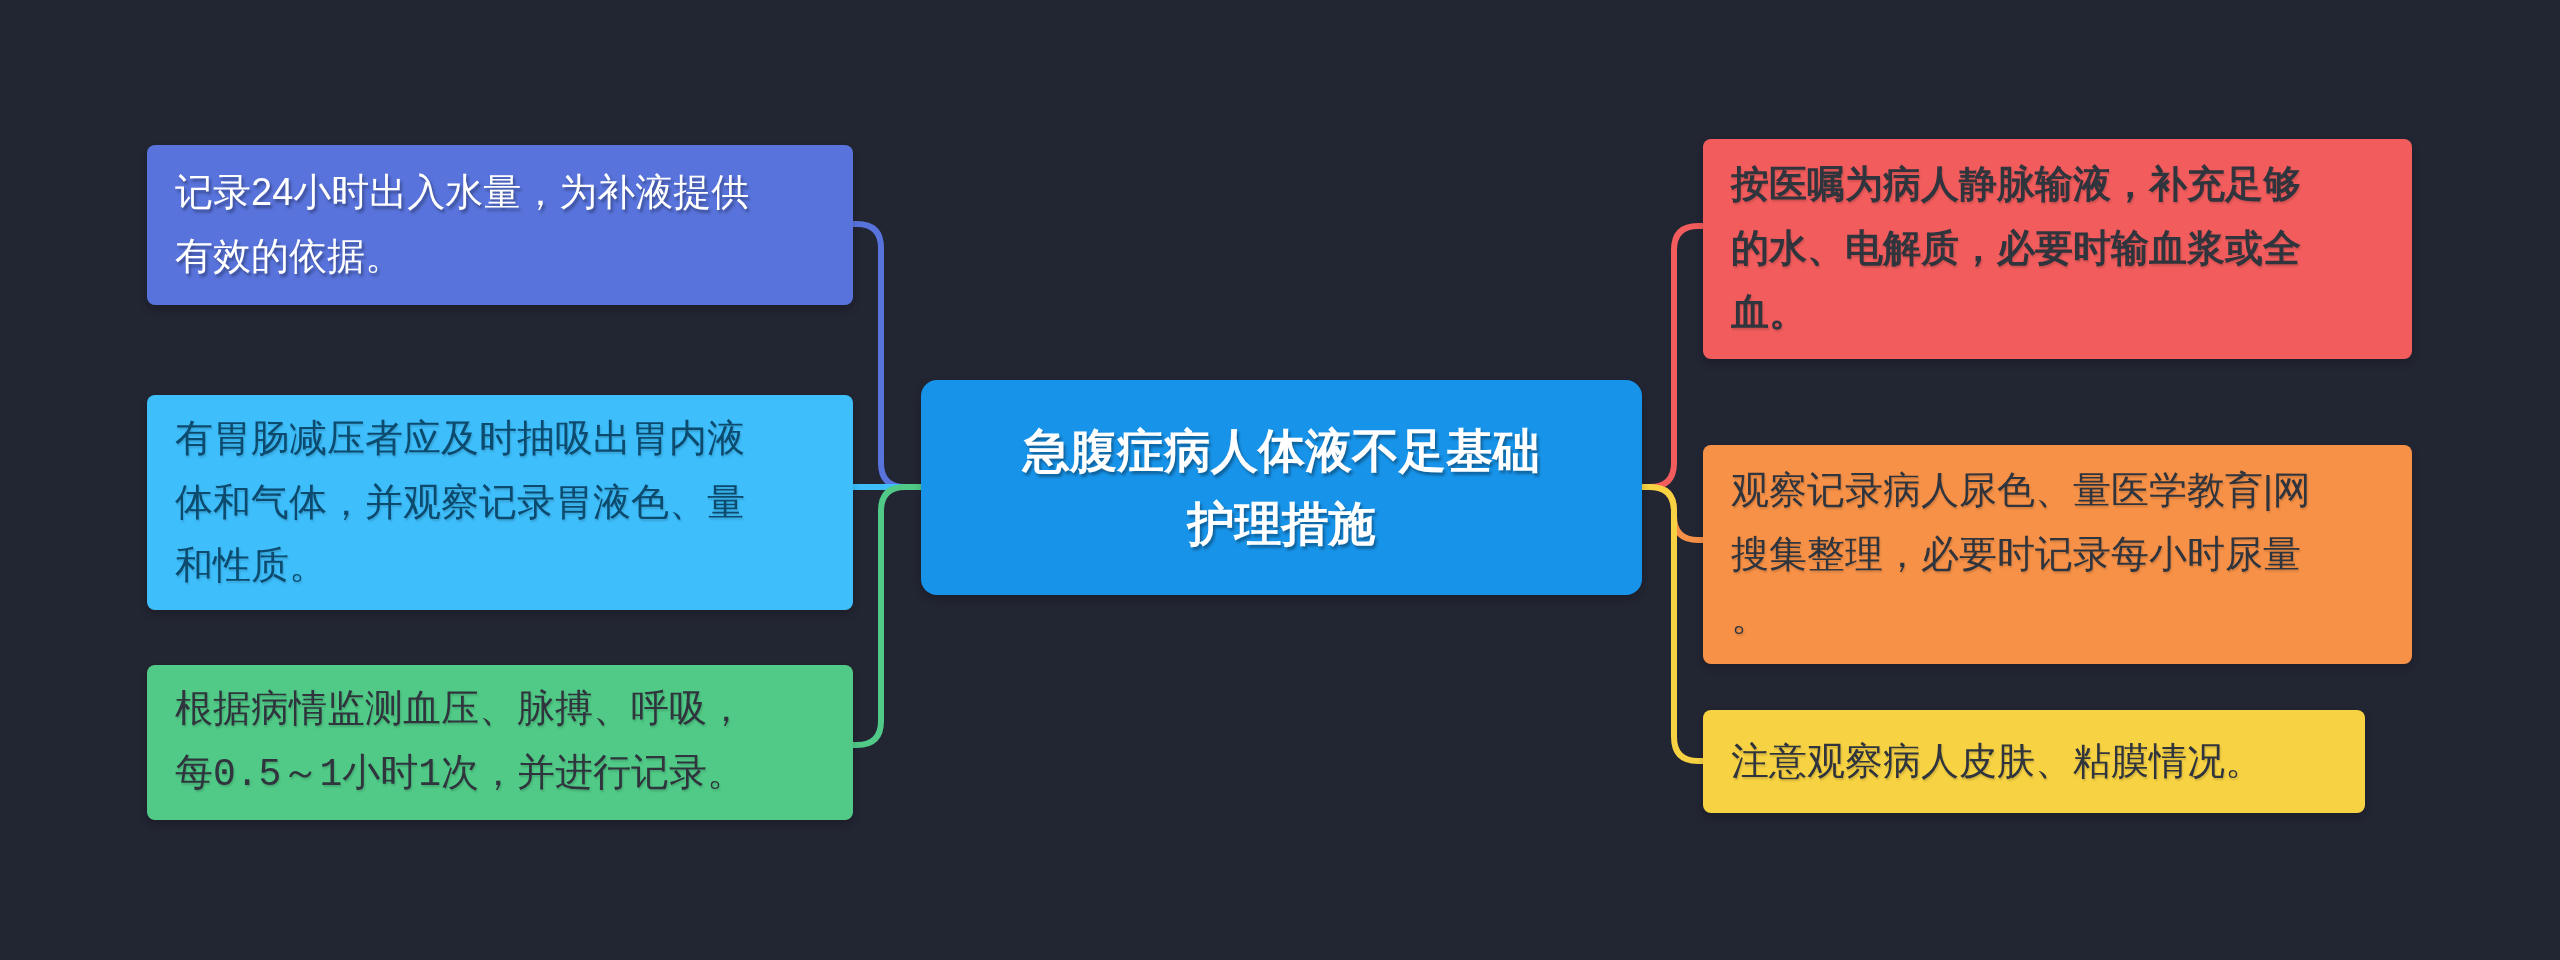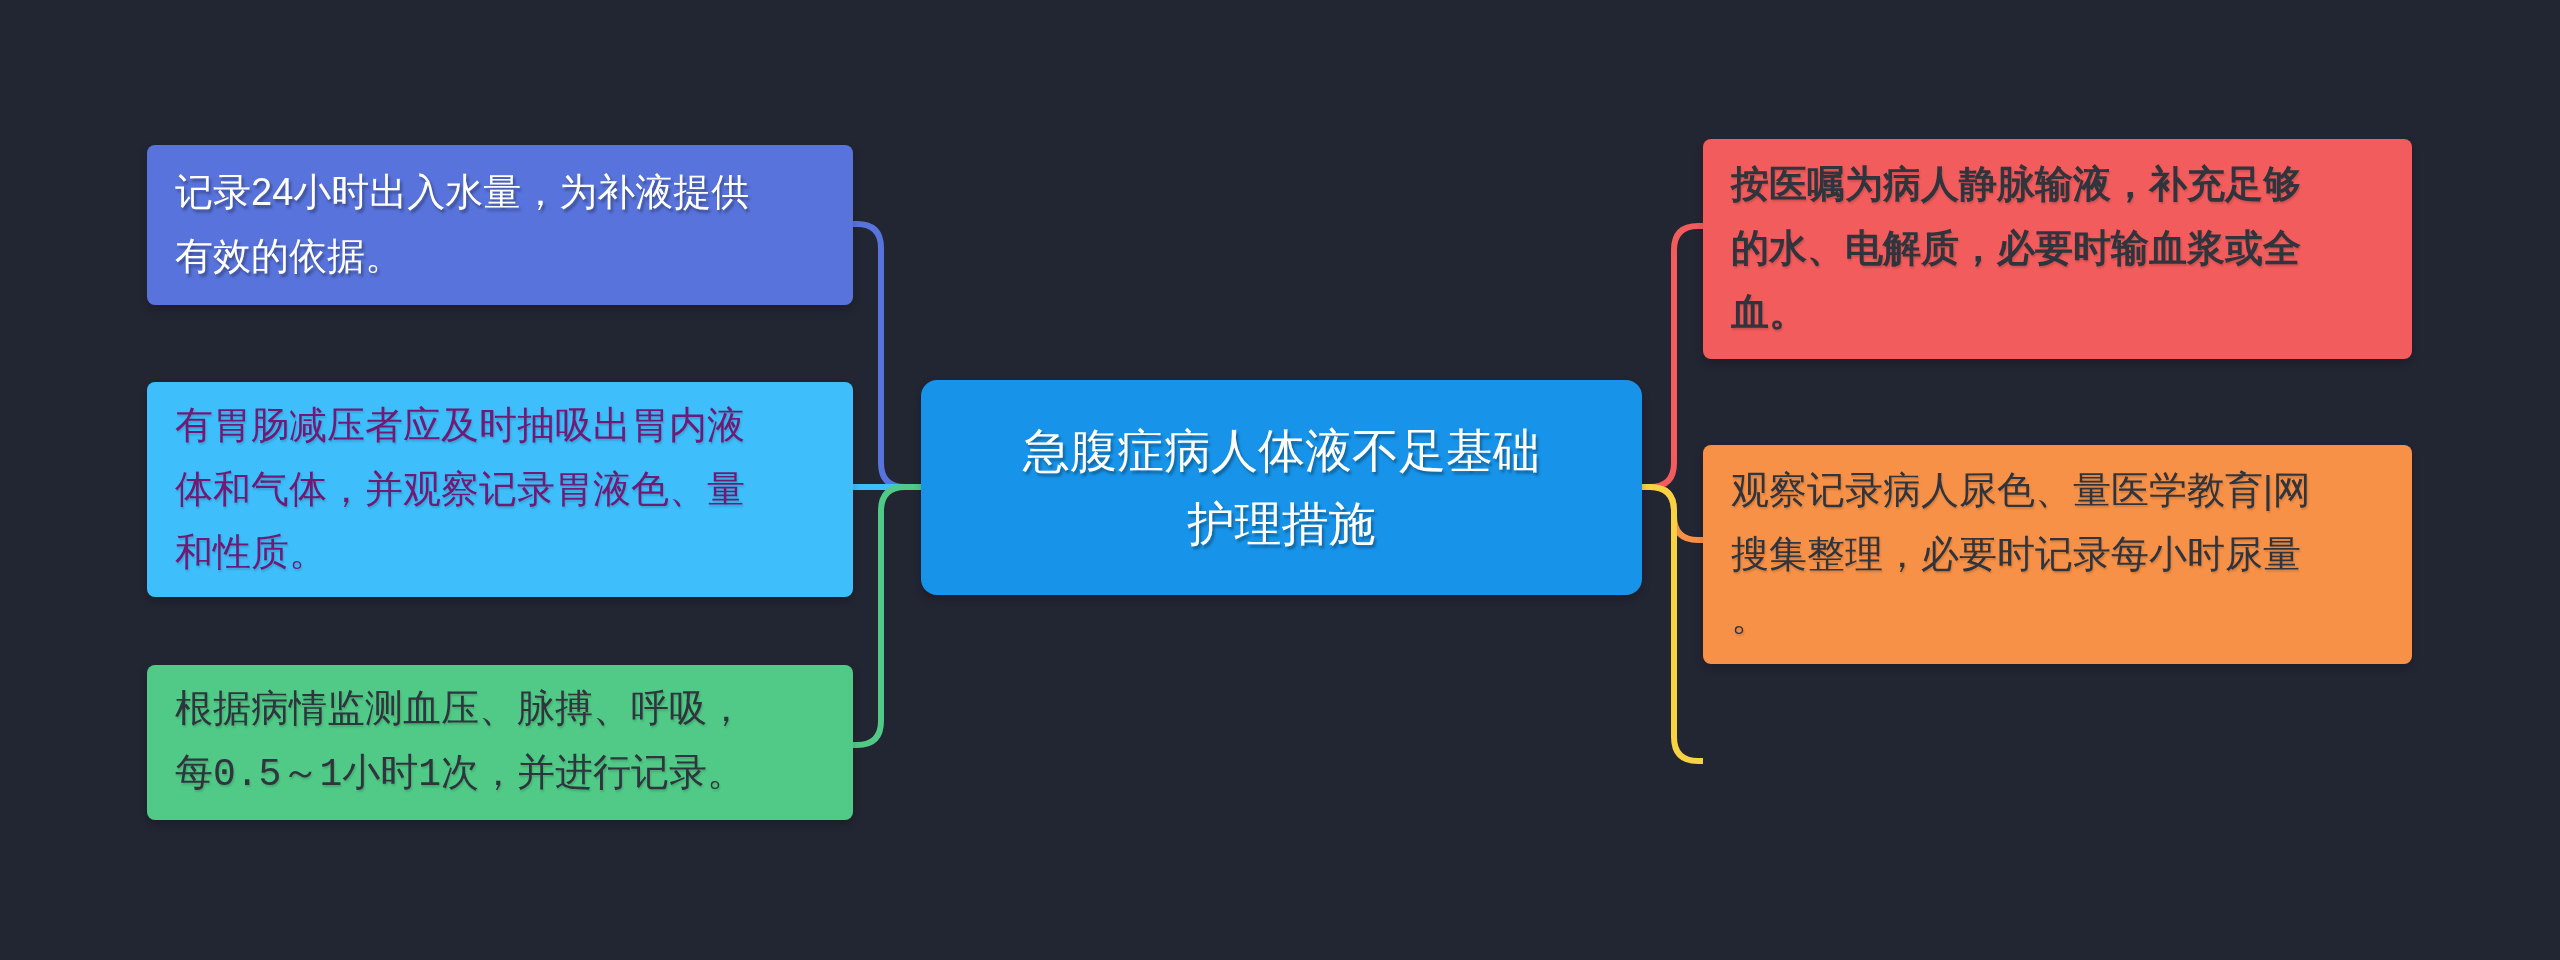--- a/index.html
+++ b/index.html
@@ -53,21 +53,21 @@
   
   .b1 { left: 147px; top: 145px; width: 706px; height: 160px; }
   .b2 { left: 147px; top: 382px; width: 706px; height: 215px; }
   .b3 { left: 147px; top: 665px; width: 706px; height: 155px; }
   
   .center {
     left: 921px; top: 380px; width: 721px; height: 215px;
     justify-content: center;
     text-align: center;
     font-size: 47px;
-    font-weight: normal;
+    font-weight: bold;
     line-height: 1.55;
     border-radius: 16px;
   }
   
   .r1 { left: 1703px; top: 139px; width: 709px; height: 220px; }
   .r2 { left: 1703px; top: 445px; width: 709px; height: 219px; }
   .r3 { left: 1703px; top: 710px; width: 662px; height: 103px; }
 </style>
 </head>
 <body>
@@ -83,21 +83,21 @@
     <path d="M 1641 487 H 1650 Q 1674 487 1674 463 V 250 Q 1674 226 1698 226 H 1703" style="stroke: rgb(242, 92, 92);"></path>
     <path d="M 1641 487 H 1650 Q 1674 487 1674 511 V 516 Q 1674 540 1698 540 H 1703" style="stroke: rgb(247, 145, 71);"></path>
     <path d="M 1641 487 H 1650 Q 1674 487 1674 511 V 737 Q 1674 761 1698 761 H 1703" style="stroke: rgb(247, 210, 66);"></path>
   </svg>
 
   <div class="node b1 light-text-shadow" style="background-color: rgb(88, 115, 219); color: rgb(255, 255, 255);">
     <span class="label">记录24小时出入水量，为补液提供
 有效的依据。</span>
   </div>
 
-  <div class="node b2 dark-text-shadow" style="background-color: rgb(62, 190, 251); color: #701a75;">
+  <div class="node b2 dark-text-shadow" style="background-color: rgb(62, 190, 251); color: #0c4a6e; margin-top: 13px;">
     <span class="label">有胃肠减压者应及时抽吸出胃内液
 体和气体，并观察记录胃液色、量
 和性质。</span>
   </div>
 
   <div class="node b3 dark-text-shadow" style="background-color: rgb(80, 202, 134); color: rgb(47, 52, 61); font-family: Liberation Mono, monospace;">
     <span class="label">根据病情监测血压、脉搏、呼吸，
 每0.5～1小时1次，并进行记录。</span>
   </div>
 
@@ -111,14 +111,17 @@
 的水、电解质，必要时输血浆或全
 血。</span>
   </div>
 
   <div class="node r2 dark-text-shadow" style="background-color: rgb(247, 145, 71); color: rgb(47, 52, 61);">
     <span class="label">观察记录病人尿色、量医学教育|网
 搜集整理，必要时记录每小时尿量
 。</span>
   </div>
 
+  <div class="node r3 dark-text-shadow" style="background-color: rgb(247, 210, 66); color: rgb(47, 52, 61);">
+    <span class="label">注意观察病人皮肤、粘膜情况。</span>
+  </div>
 
 </div>
 
 </body></html>

